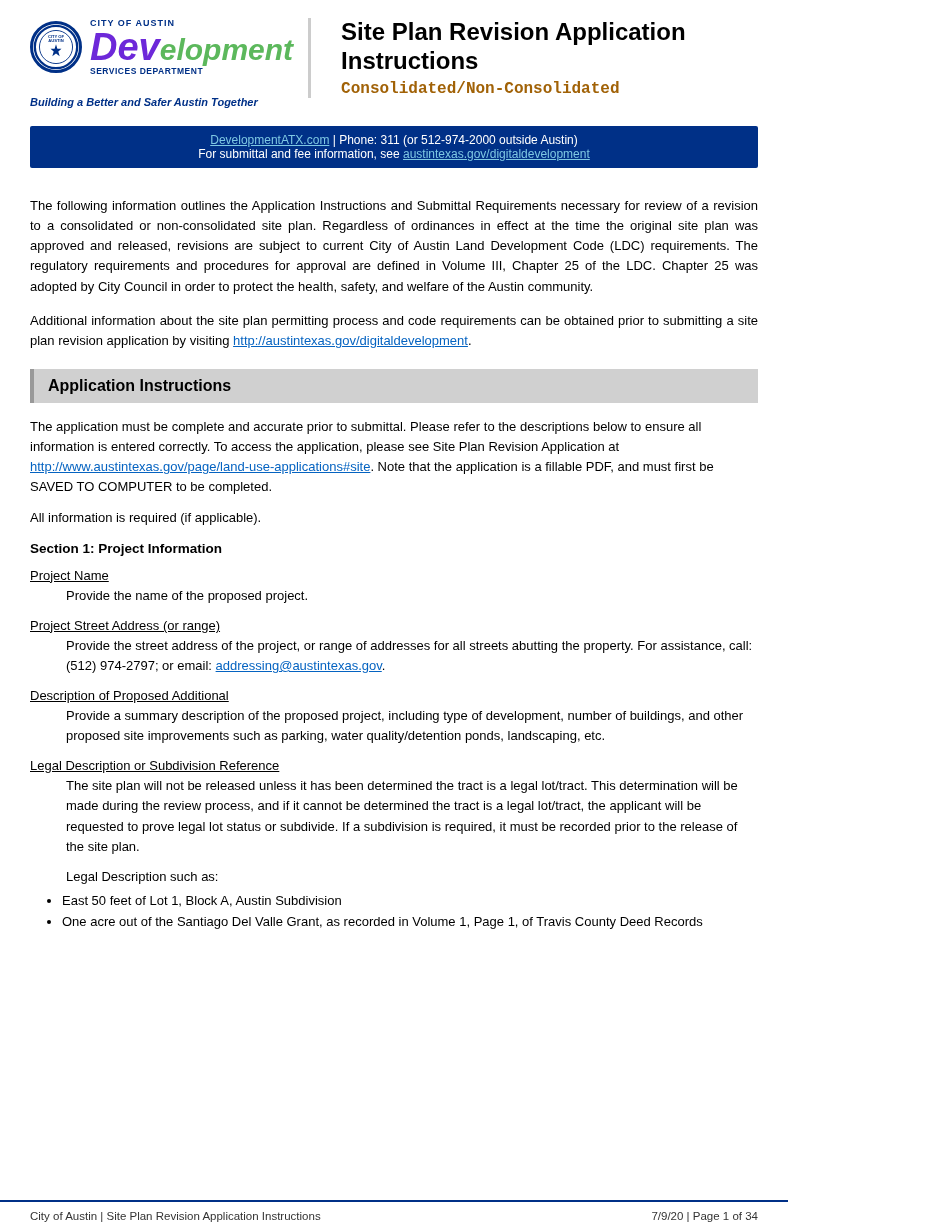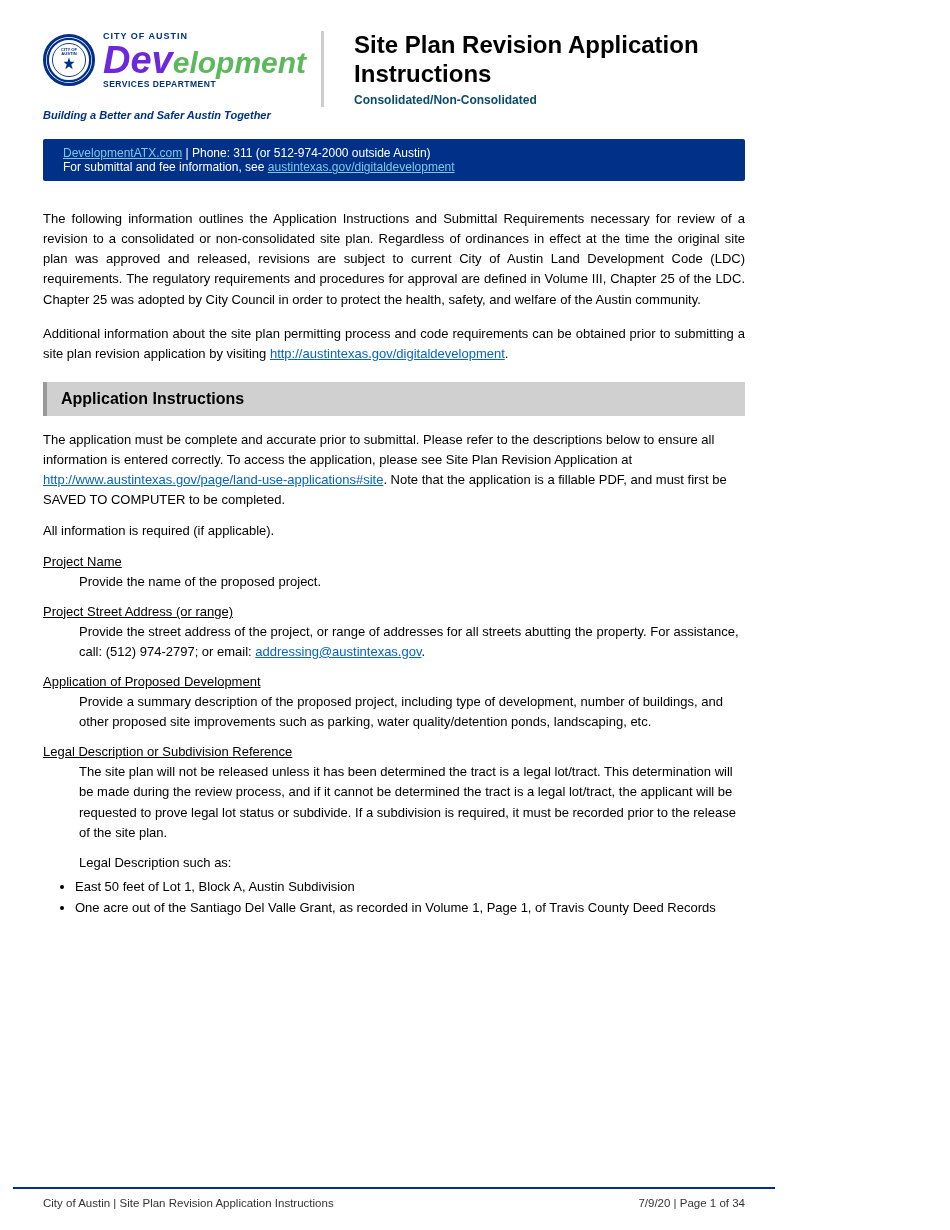--- a/index.html
+++ b/index.html
@@ -8,21 +8,21 @@
       font-size: 13px;
       background: #fff;
       color: #000;
       width: 950px;
       min-height: 1230px;
     }
     .page {
       width: 788px;
       min-height: 1230px;
       background: #fff;
-      padding: 13px;
+      padding: 0;
       display: flex;
       flex-direction: column;
     }
     
     .header {
       display: flex;
       align-items: flex-start;
       padding: 18px 30px 10px 30px;
       border-bottom: none;
     }
@@ -64,29 +64,31 @@
       border-left: 3px solid #ccc;
       margin-left: 15px;
     }
     .main-title {
       font-size: 24px;
       font-weight: bold;
       color: #000;
       line-height: 1.2;
     }
     .subtitle {
-      font-size: 12px;
-      font-weight: bold;
-      color: #0c4a6e;
+      font-size: 16px;
+      font-weight: bold;
+      color: #a16207;
       margin-top: 4px;
+      font-family: Liberation Mono, monospace;
     }
     
     .info-bar {
       background: #003087;
       color: #fff;
+      text-align: center;
       padding: 7px 20px;
       font-size: 12px;
       margin: 8px 30px;
       border-radius: 2px;
     }
     .info-bar a, .info-bar span.link {
       color: #7ec8e3;
       text-decoration: underline;
     }
     
@@ -238,30 +240,31 @@
     <div class="section-header">
       <span>Application Instructions</span>
     </div>
 
     <p class="section-content">
       <span>The application must be complete and accurate prior to submittal. Please refer to the descriptions below to ensure all information is entered correctly. To access the application, please see Site Plan Revision Application at </span><a class="link-blue">http://www.austintexas.gov/page/land-use-applications#site</a><span>. Note that the application is a fillable PDF, and must first be SAVED TO COMPUTER to be completed.</span>
     </p>
 
     <p class="all-info">All information is required (if applicable).</p>
 
+    <div class="subsection-title">Section 1: Project Information</div>
 
     <span class="field-label">Project Name</span>
     <p class="field-desc">Provide the name of the proposed project.</p>
 
     <span class="field-label">Project Street Address (or range)</span>
     <p class="field-desc">
       Provide the street address of the project, or range of addresses for all streets abutting the property. For assistance, call: (512) 974-2797; or email: <a class="link-blue">addressing@austintexas.gov</a>.
     </p>
 
-    <span class="field-label">Application of Proposed Development</span>
+    <span class="field-label">Description of Proposed Additional</span>
     <p class="field-desc">Provide a summary description of the proposed project, including type of development, number of buildings, and other proposed site improvements such as parking, water quality/detention ponds, landscaping, etc.</p>
 
     <span class="field-label">Legal Description or Subdivision Reference</span>
     <p class="field-desc">The site plan will not be released unless it has been determined the tract is a legal lot/tract. This determination will be made during the review process, and if it cannot be determined the tract is a legal lot/tract, the applicant will be requested to prove legal lot status or subdivide. If a subdivision is required, it must be recorded prior to the release of the site plan.</p>
 
     <p class="field-desc" style="margin-top:10px;">Legal Description such as:</p>
 
     <ul class="bullet-list">
       <li>East 50 feet of Lot 1, Block A, Austin Subdivision</li>
       <li>One acre out of the Santiago Del Valle Grant, as recorded in Volume 1, Page 1, of Travis County Deed Records</li>

